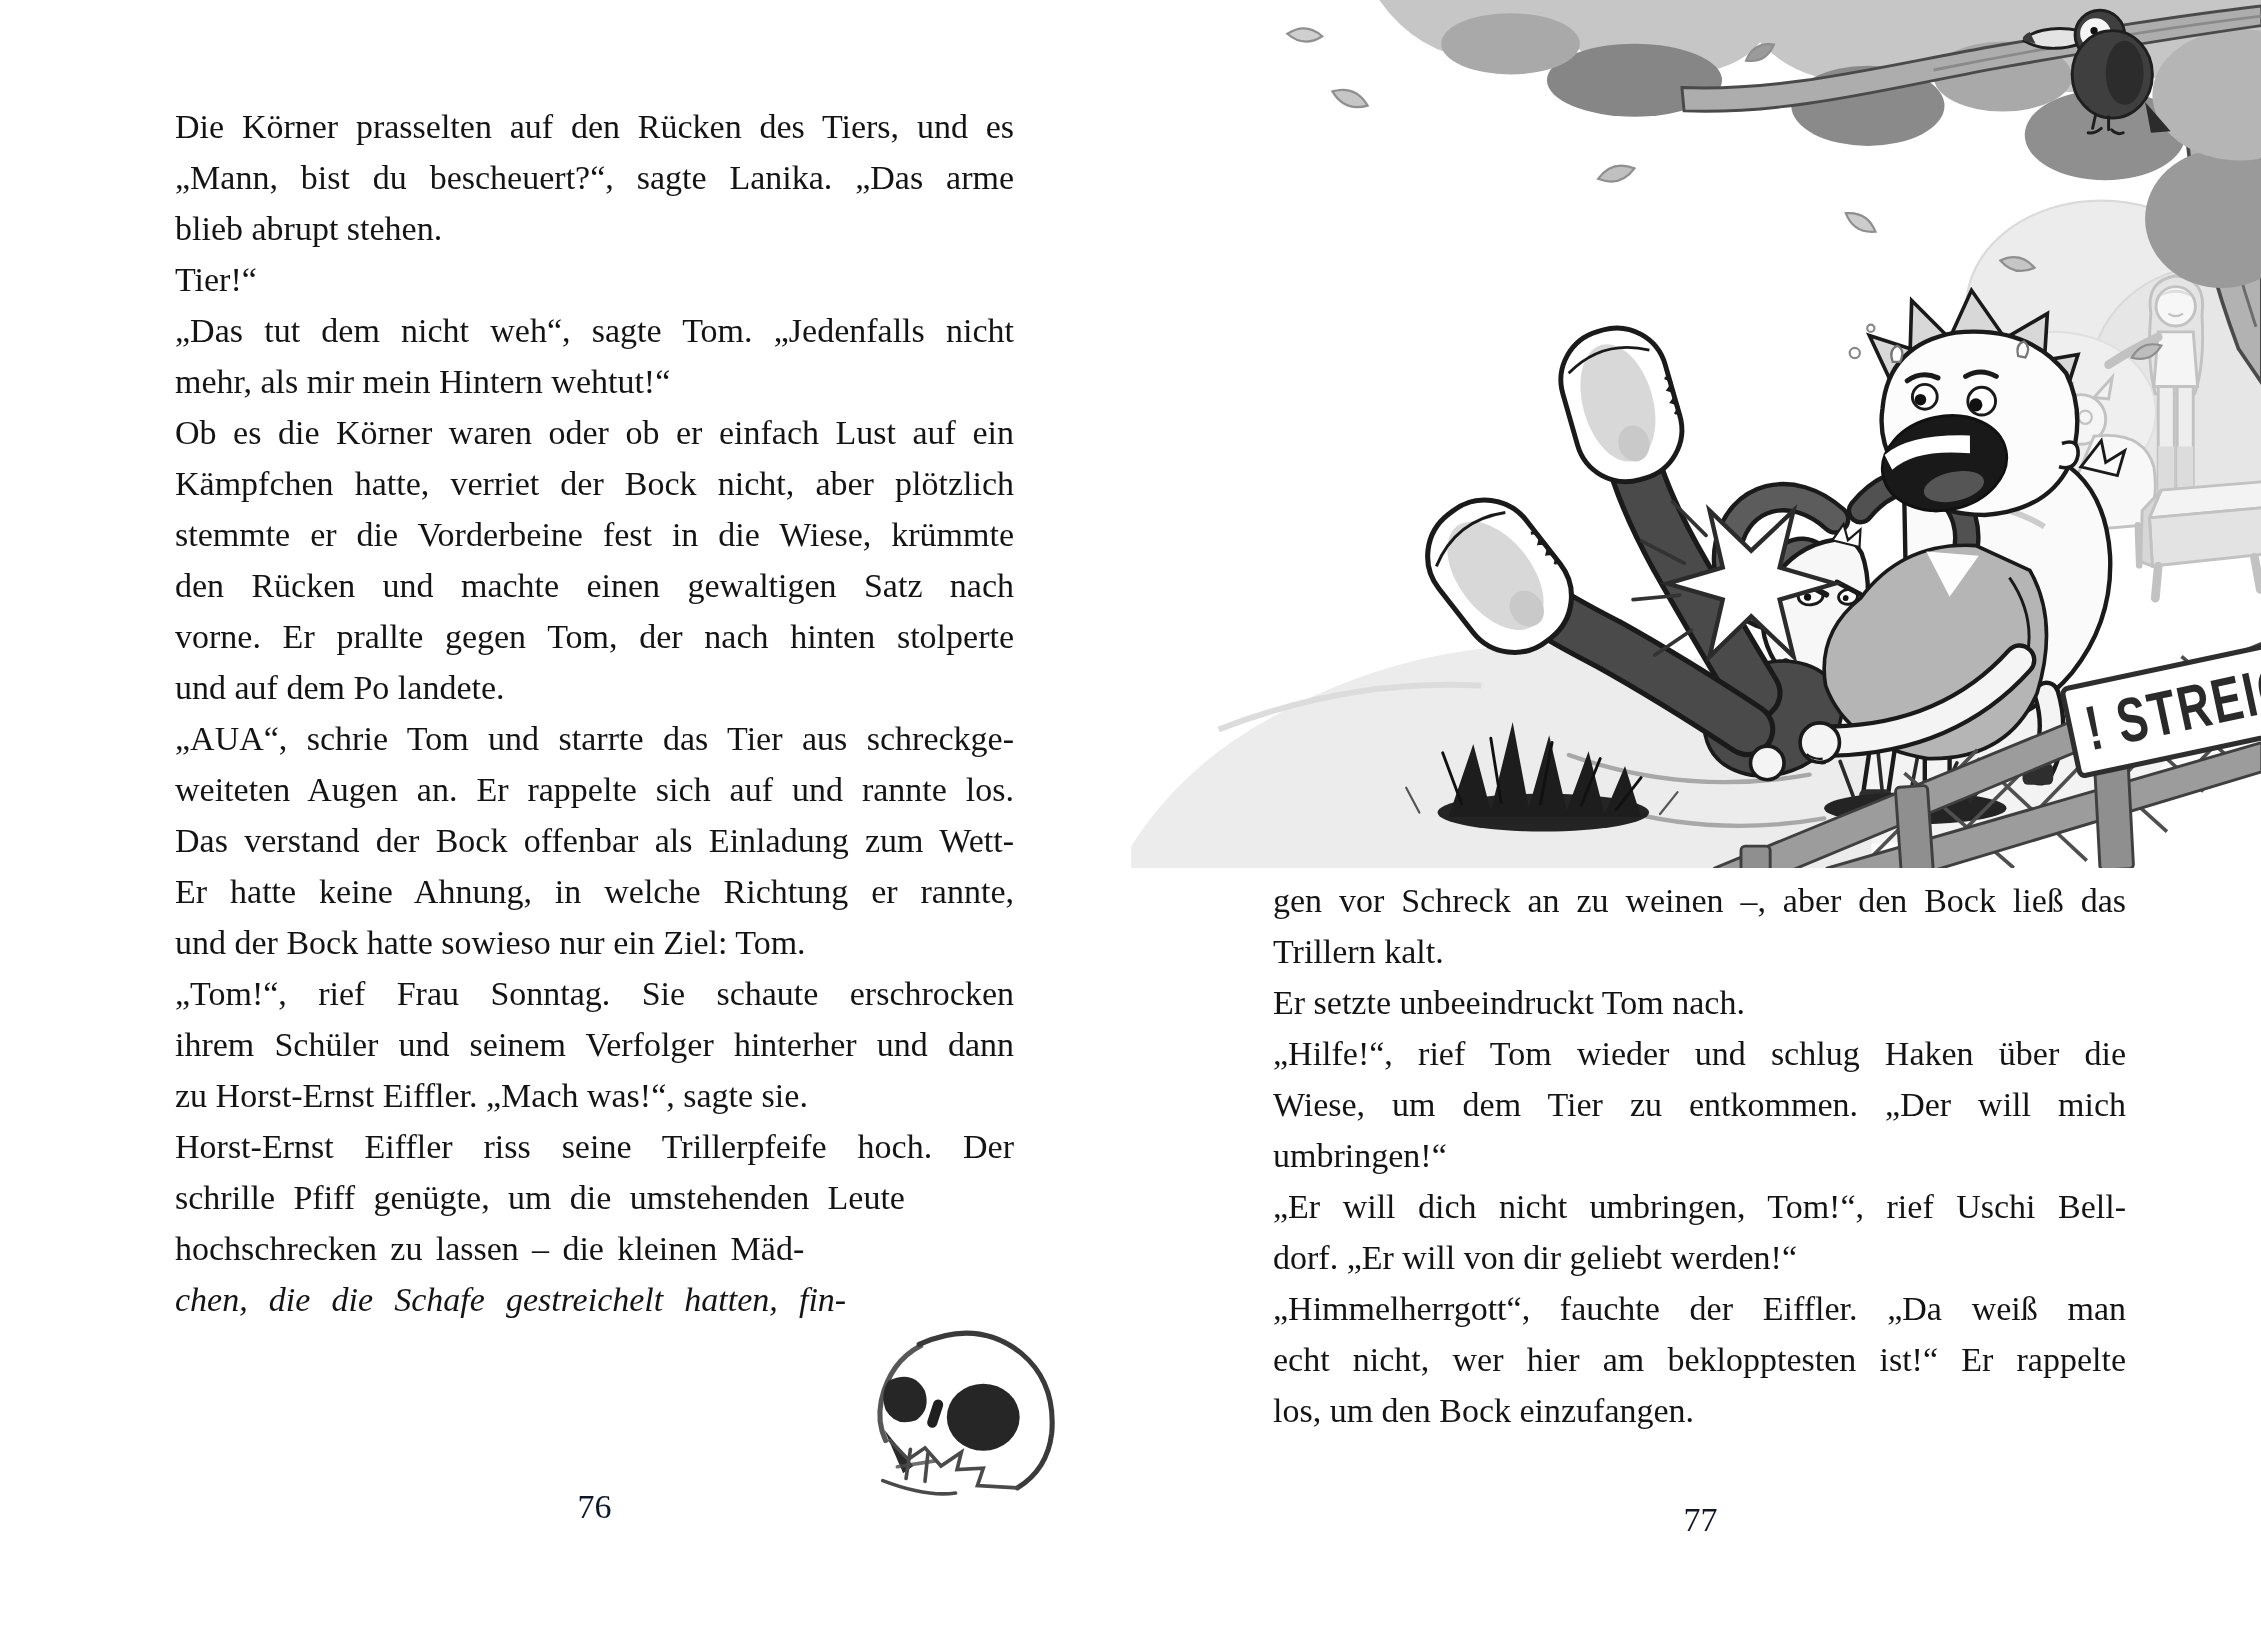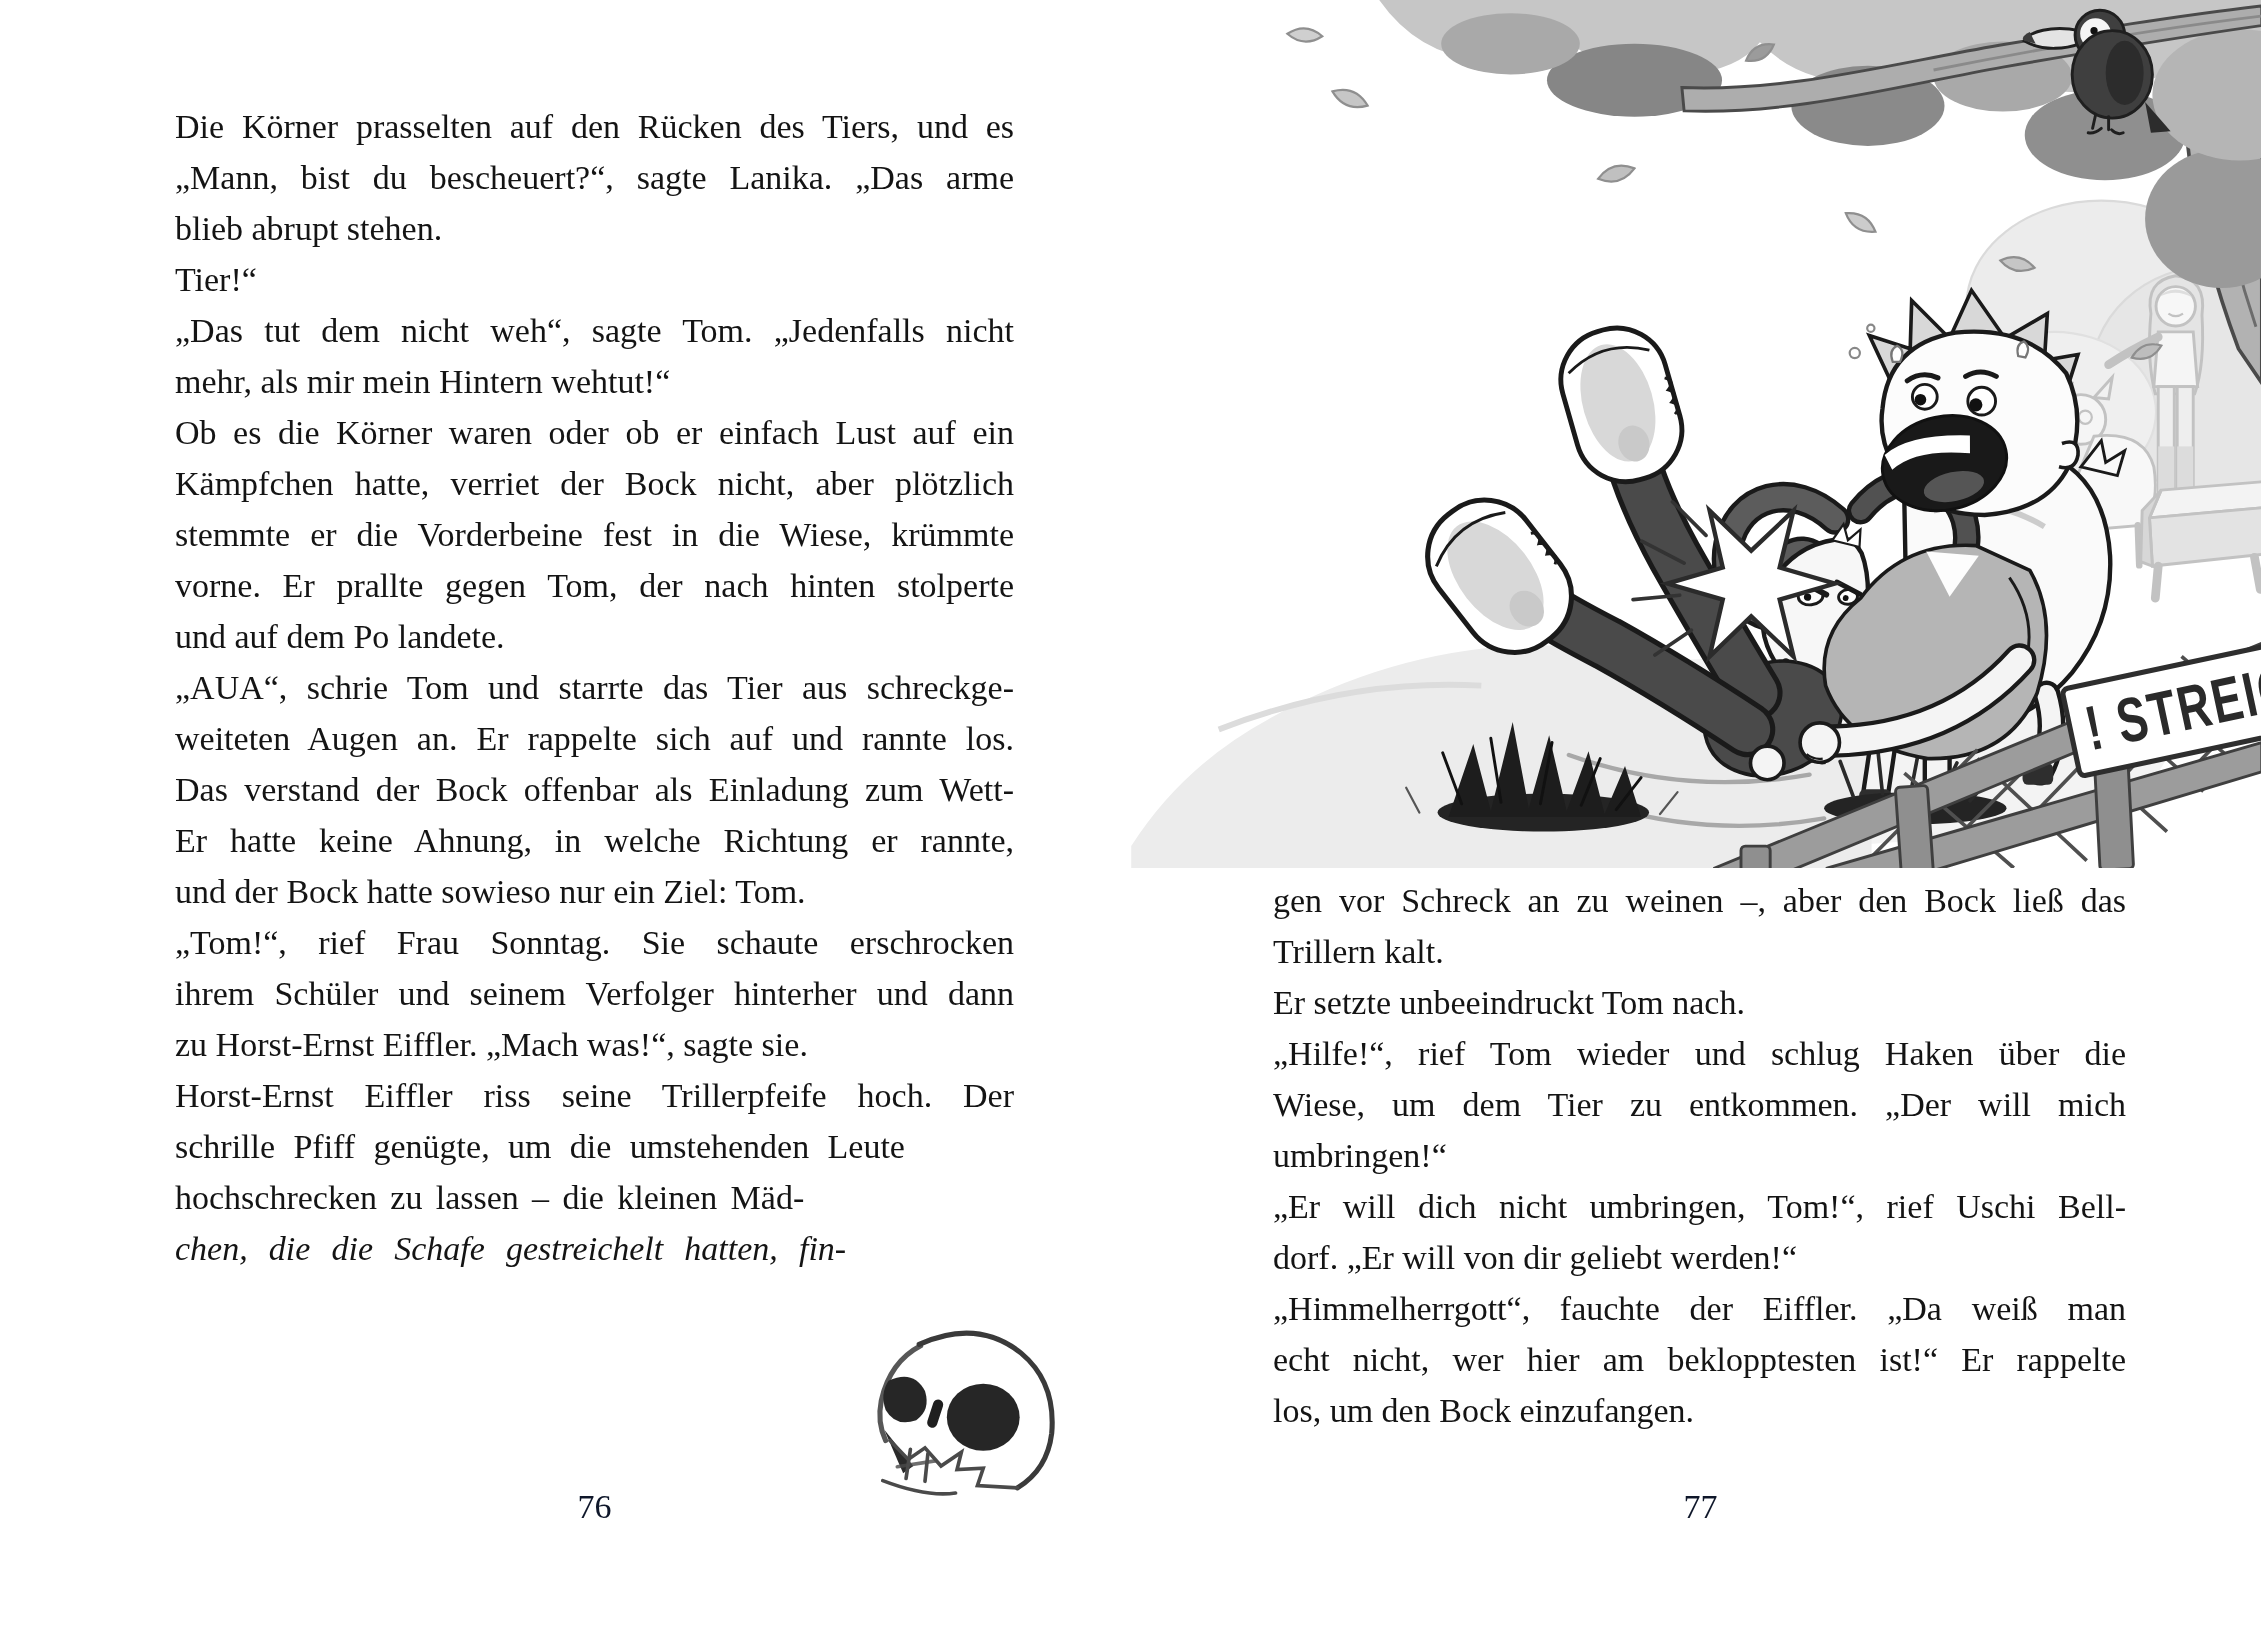--- a/index.html
+++ b/index.html
@@ -19,41 +19,42 @@
   .line::after { content:""; display:inline-block; width:100%; }
   .line.end { text-align:left; }
   .line.end::after { content:none; }
   .line.w87 { width:87%; }
   .line.w75 { width:75%; }
   .line.w80 { width:80%;font-style:italic; }
 
   .pagenum { position:absolute; top:1481px; width:839px; text-align:center;
              font-size:34px; line-height:51px; color:#0f172a; }
   .pn-left  { left:175px; }
-  .pn-right { left:150px; }
+  .pn-right { left:150px;margin-top:13px; }
 
   .skull { position:absolute; left:868px; top:1324px; width:197px; height:193px; }
   .illo  { position:absolute; left:0; top:0; width:1131px; height:868px; }
 </style>
 </head>
 <body>
 
 <div class="spread">
 
   <div class="page left">
     <div class="textblock tb-left">
         <div class="line">Die Körner prasselten auf den Rücken des Tiers, und es</div>
         <div class="line">„Mann, bist du bescheuert?“, sagte Lanika. „Das arme</div>
         <div class="line end">blieb abrupt stehen.</div>
         <div class="line end">Tier!“</div>
         <div class="line">„Das tut dem nicht weh“, sagte Tom. „Jedenfalls nicht</div>
         <div class="line end">mehr, als mir mein Hintern wehtut!“</div>
         <div class="line">Ob es die Körner waren oder ob er einfach Lust auf ein</div>
         <div class="line">Kämpfchen hatte, verriet der Bock nicht, aber plötzlich</div>
         <div class="line">stemmte er die Vorderbeine fest in die Wiese, krümmte</div>
+        <div class="line">den Rücken und machte einen gewaltigen Satz nach</div>
         <div class="line">vorne. Er prallte gegen Tom, der nach hinten stolperte</div>
         <div class="line end">und auf dem Po landete.</div>
         <div class="line">„AUA“, schrie Tom und starrte das Tier aus schreckge-</div>
         <div class="line">weiteten Augen an. Er rappelte sich auf und rannte los.</div>
         <div class="line">Das verstand der Bock offenbar als Einladung zum Wett-</div>
         <div class="line">Er hatte keine Ahnung, in welche Richtung er rannte,</div>
         <div class="line end">und der Bock hatte sowieso nur ein Ziel: Tom.</div>
         <div class="line">„Tom!“, rief Frau Sonntag. Sie schaute erschrocken</div>
         <div class="line">ihrem Schüler und seinem Verfolger hinterher und dann</div>
         <div class="line end">zu Horst-Ernst Eiffler. „Mach was!“, sagte sie.</div>

